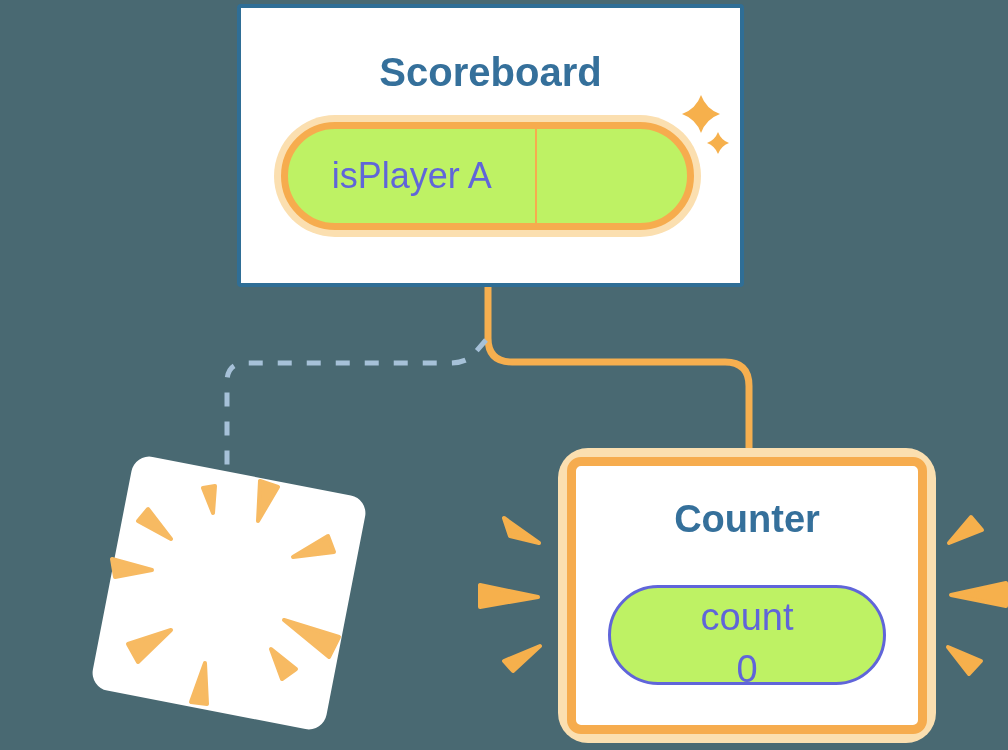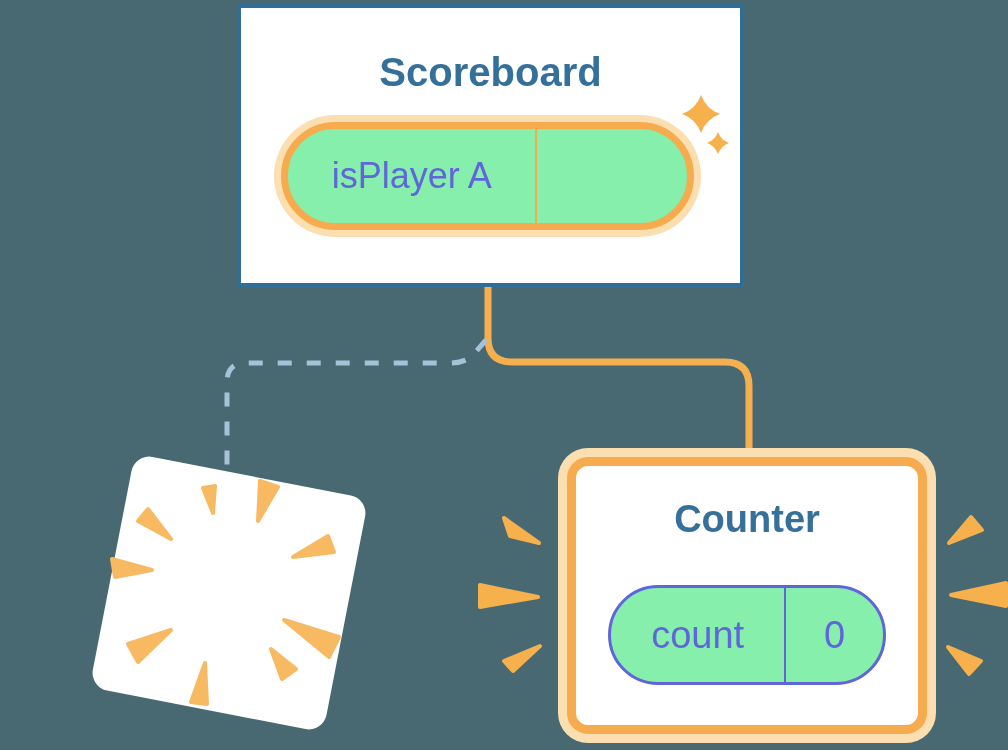--- a/index.html
+++ b/index.html
@@ -16,36 +16,36 @@
   .connectors{z-index:1;}
   .decorations{z-index:3;}
   .conn-orange{fill:none;stroke:var(--connector-orange);stroke-width:7;}
   .conn-dashed{fill:none;stroke:var(--dashed-connector-blue);stroke-width:5;stroke-dasharray:14 15;}
 
   .card{position:absolute;background:#fff;z-index:2;}
   .scoreboard-card{left:237px;top:4px;width:507px;height:283px;border:4px solid var(--card-border-blue);border-radius:4px;}
   .card-title{width:100%;text-align:center;color:var(--title-blue);font-weight:600;}
   .scoreboard-title{position:absolute;top:40px;left:0;font-size:40px;line-height:1.2;}
 
-  .state-pill{position:absolute;display:flex;align-items:stretch;background:#86efac;border-radius:999px;}
+  .state-pill{position:absolute;display:flex;align-items:stretch;background:#bef264;border-radius:999px;}
   .orange-pill{left:40px;top:114px;width:413px;height:108px;border:7px solid var(--state-orange);
     box-shadow:0 0 0 7px var(--state-orange-halo);}
   .pill-key,.pill-value{display:flex;align-items:center;justify-content:center;color:var(--state-purple);font-size:36px;}
   .orange-pill .pill-key{flex:0 0 62%;}
   .orange-pill .pill-value{flex:1;font-weight:700;color:var(--state-value-purple);}
   .pill-divider{width:2px;}
   .orange-divider{background:var(--state-orange);}
 
   .poof-card{left:110px;top:474px;width:238px;height:238px;border-radius:18px;transform:rotate(11deg);}
 
   .counter-outer{position:absolute;left:558px;top:448px;width:378px;height:295px;background:var(--state-orange-halo);
     border-radius:30px;padding:9px;z-index:2;}
-  .counter-inner{position:relative;width:100%;height:100%;background:#fff;border:9px solid var(--state-orange);border-radius:21px;}
+  .counter-inner{position:relative;width:100%;height:100%;background:#fff;border:9px solid var(--state-orange);border-radius:14px;}
   .counter-title{position:absolute;top:31px;left:0;font-size:38px;line-height:1.2;}
-  .purple-pill{left:32px;top:119px;width:278px;height:100px;border:3px solid var(--state-purple);}
+  .purple-pill{left:32px;top:119px;width:278px;height:100px;border:3px solid var(--state-purple);flex-direction:column;}
   .purple-pill .pill-key{flex:0 0 63.7%;font-size:38px;}
   .purple-pill .pill-value{flex:1;font-size:38px;}
   .purple-divider{background:var(--state-purple);width:2px;}
 
   .sparkle{fill:var(--sparkle-orange);}
   .ray{fill:var(--burst-orange);stroke:var(--burst-orange);stroke-width:4;stroke-linejoin:round;}
   .wedge{fill:var(--sparkle-orange);stroke:var(--sparkle-orange);stroke-width:4;stroke-linejoin:round;}
 </style>
 </head>
 <body>

